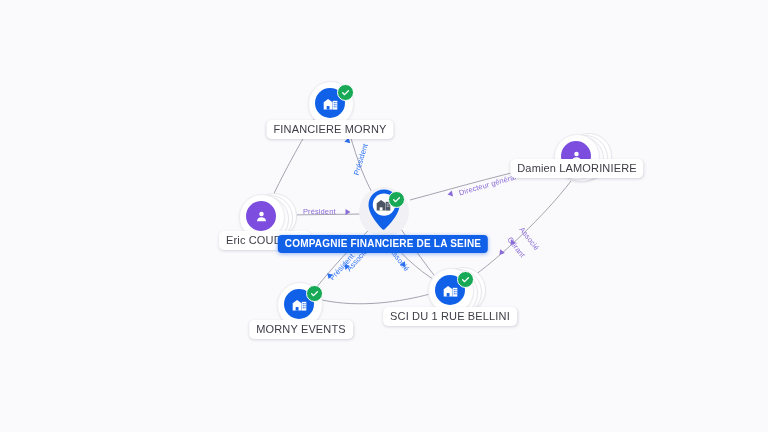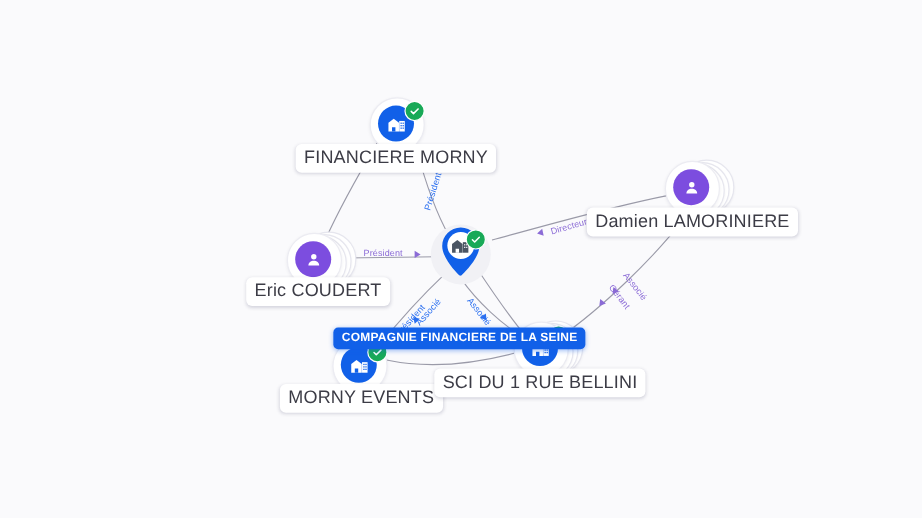--- a/index.html
+++ b/index.html
@@ -99,36 +99,35 @@
   }
   .badge svg { display:block; }
 
   
   .label {
     position: absolute;
     transform: translate(-50%, 0);
     white-space: nowrap;
     background: #ffffff;
     color: #3c3c46;
-    font-size: 15px;
+    font-size: 11px;
     letter-spacing: .15px;
     padding: 3px 7px 4px 7px;
     border-radius: 5px;
     box-shadow: 0 1px 3px rgba(20,20,60,.16);
     pointer-events: none;
   }
   .label.selected {
     background: #1160e8;
     color: #ffffff;
     font-weight: bold;
     font-size: 10px;
     letter-spacing: .2px;
     border-radius: 4px;
     box-shadow: 0 1px 4px rgba(17,96,232,.45);
-    margin-top: 38px;
   }
 
   
   .edge-label {
     position: absolute;
     white-space: nowrap;
     font-size: 7.5px;
     letter-spacing: .1px;
     pointer-events: none;
     transform-origin: 0 50%;
@@ -301,20 +300,20 @@
           <div class="badge" style="left: 31px; top: 6px;">
             <svg width="9" height="9" viewBox="0 0 24 24" aria-hidden="true">
               <path d="M4.5 12.8l5.0 5.0L19.8 7.4" fill="none" stroke="#ffffff" stroke-width="3.4" stroke-linecap="round" stroke-linejoin="round"></path>
             </svg>
           </div>
         </div>
       </div>
     </div>
   <div id="labels-layer">
       <div class="label" style="left: 330px; top: 120px;">FINANCIERE MORNY</div>
-      <div class="label" style="left: 577px; top: 173px;">Damien LAMORINIERE</div>
+      <div class="label" style="left: 577px; top: 159px;">Damien LAMORINIERE</div>
       <div class="label" style="left: 265px; top: 231px;">Eric COUDERT</div>
       <div class="label selected" style="left: 383px; top: 235px;">COMPAGNIE FINANCIERE DE LA SEINE</div>
       <div class="label" style="left: 301px; top: 320px;">MORNY EVENTS</div>
       <div class="label" style="left: 450px; top: 307px;">SCI DU 1 RUE BELLINI</div>
     </div>
 
 </div>
 
 </body></html>

